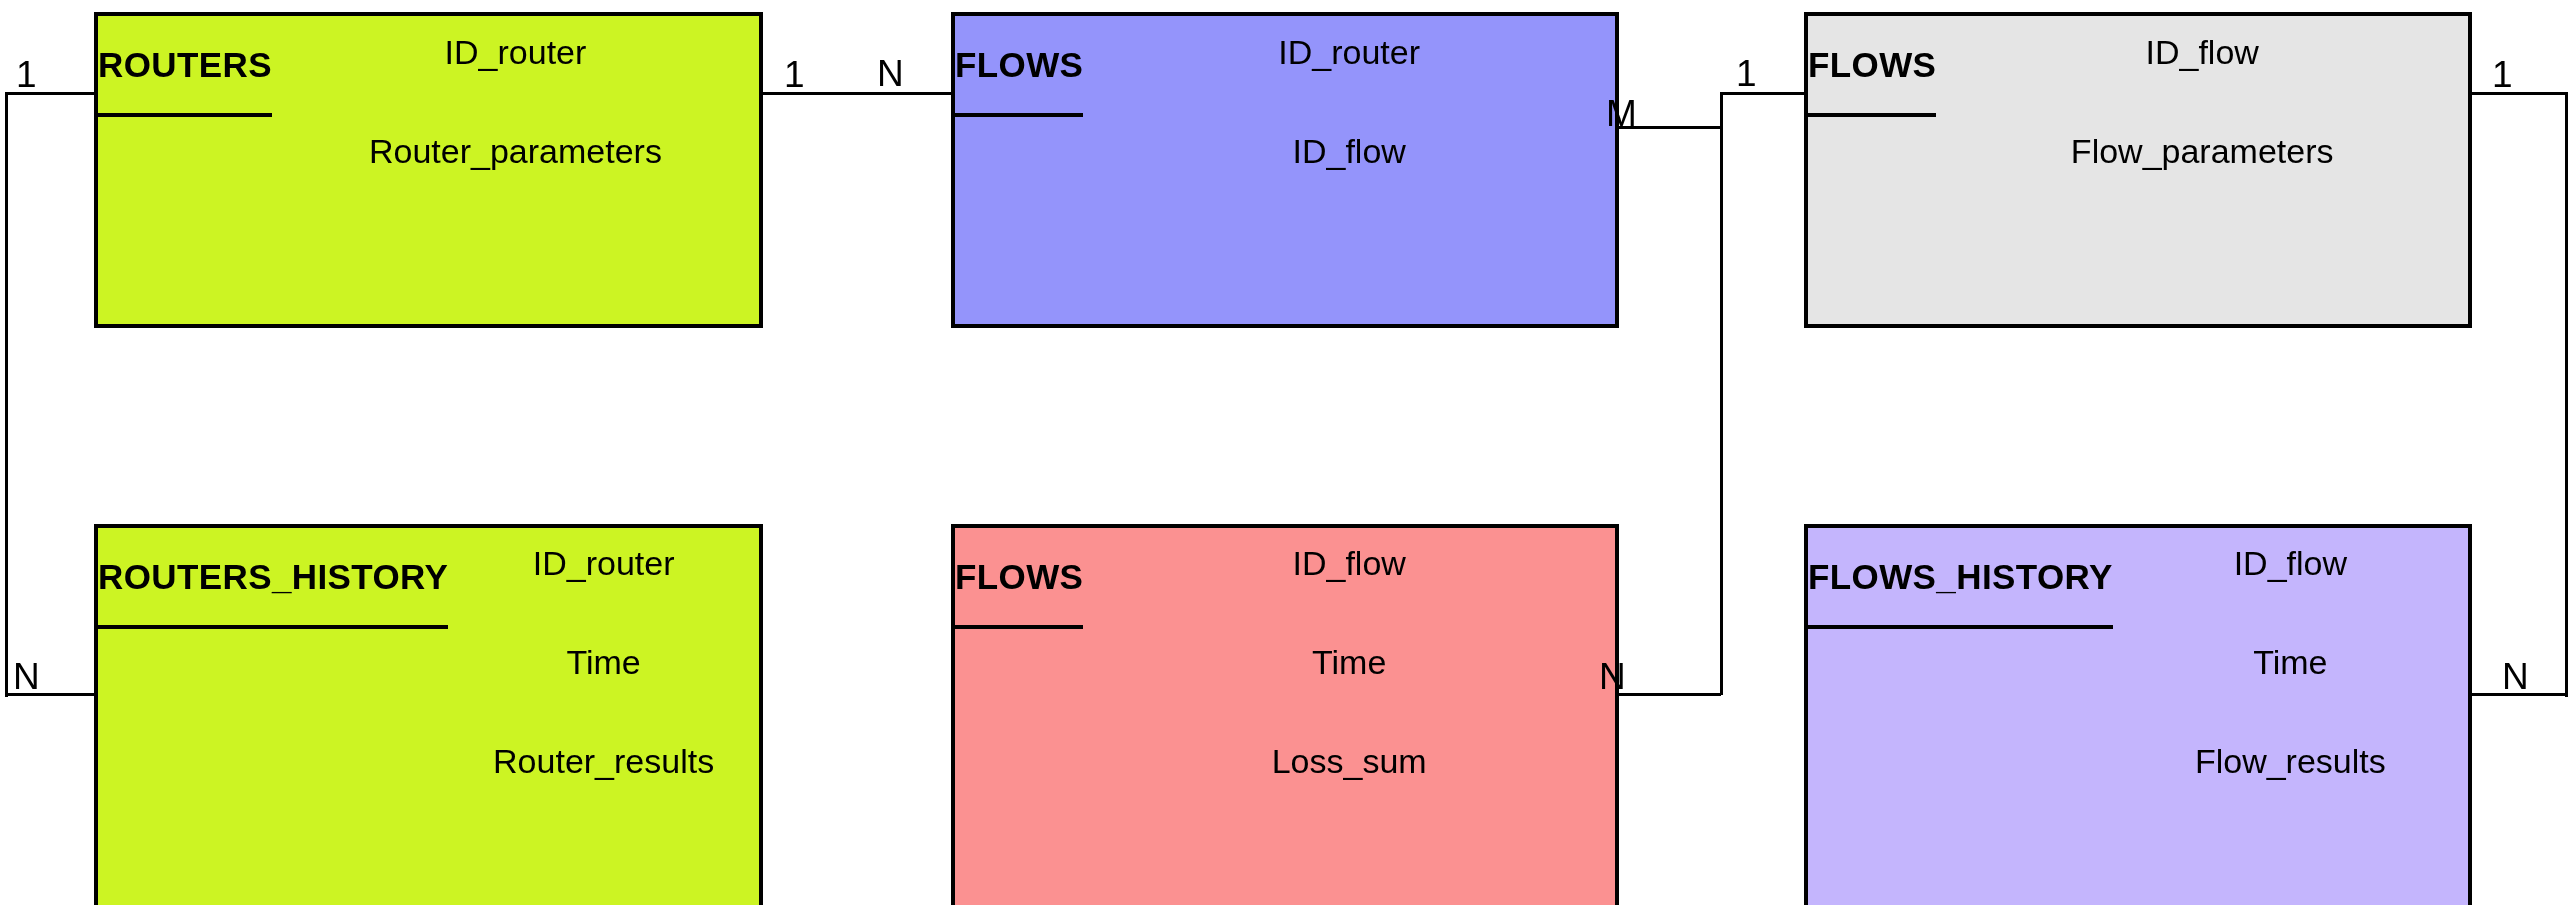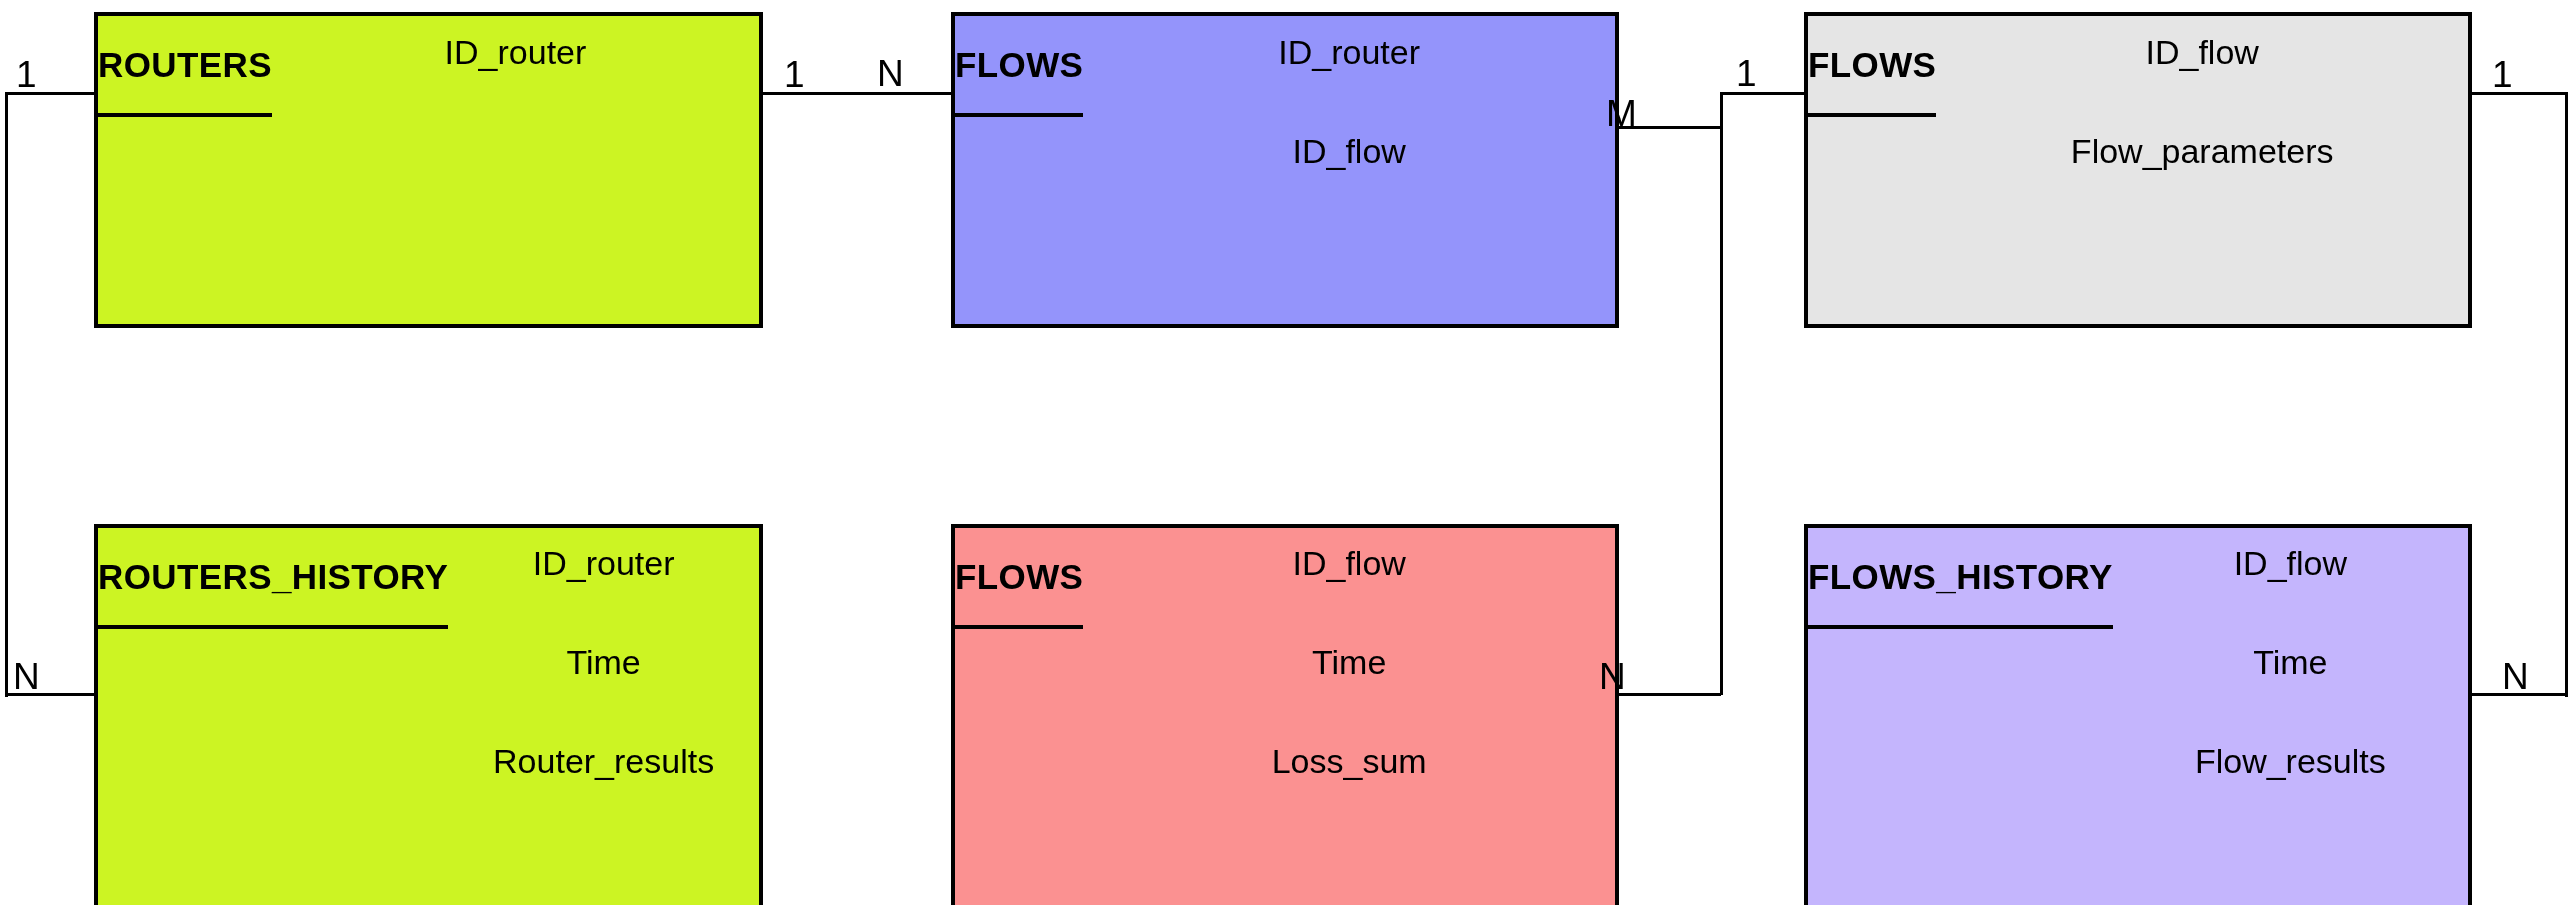--- a/index.html
+++ b/index.html
@@ -117,20 +117,21 @@
   <div class="card" style="left:1736px; top:55px;">1</div>
   <div class="card" style="left:2492px; top:56px;">1</div>
   <div class="card" style="left:13px; top:658px;">N</div>
   <div class="card" style="left:1599px; top:658px;">N</div>
   <div class="card" style="left:2502px; top:658px;">N</div>
 
   <div class="entity row-top col-left" style="background:#CCF423;">
     <div class="ent-header">ROUTERS</div>
     <div class="ent-body">
       <div class="attr">ID_router</div>
+      <div class="attr">Router_parameters</div>
     </div>
   </div>
 
   <div class="entity row-top col-mid" style="background:#9494FB;">
     <div class="ent-header">FLOWS</div>
     <div class="ent-body">
       <div class="attr">ID_router</div>
       <div class="attr">ID_flow</div>
     </div>
   </div>

